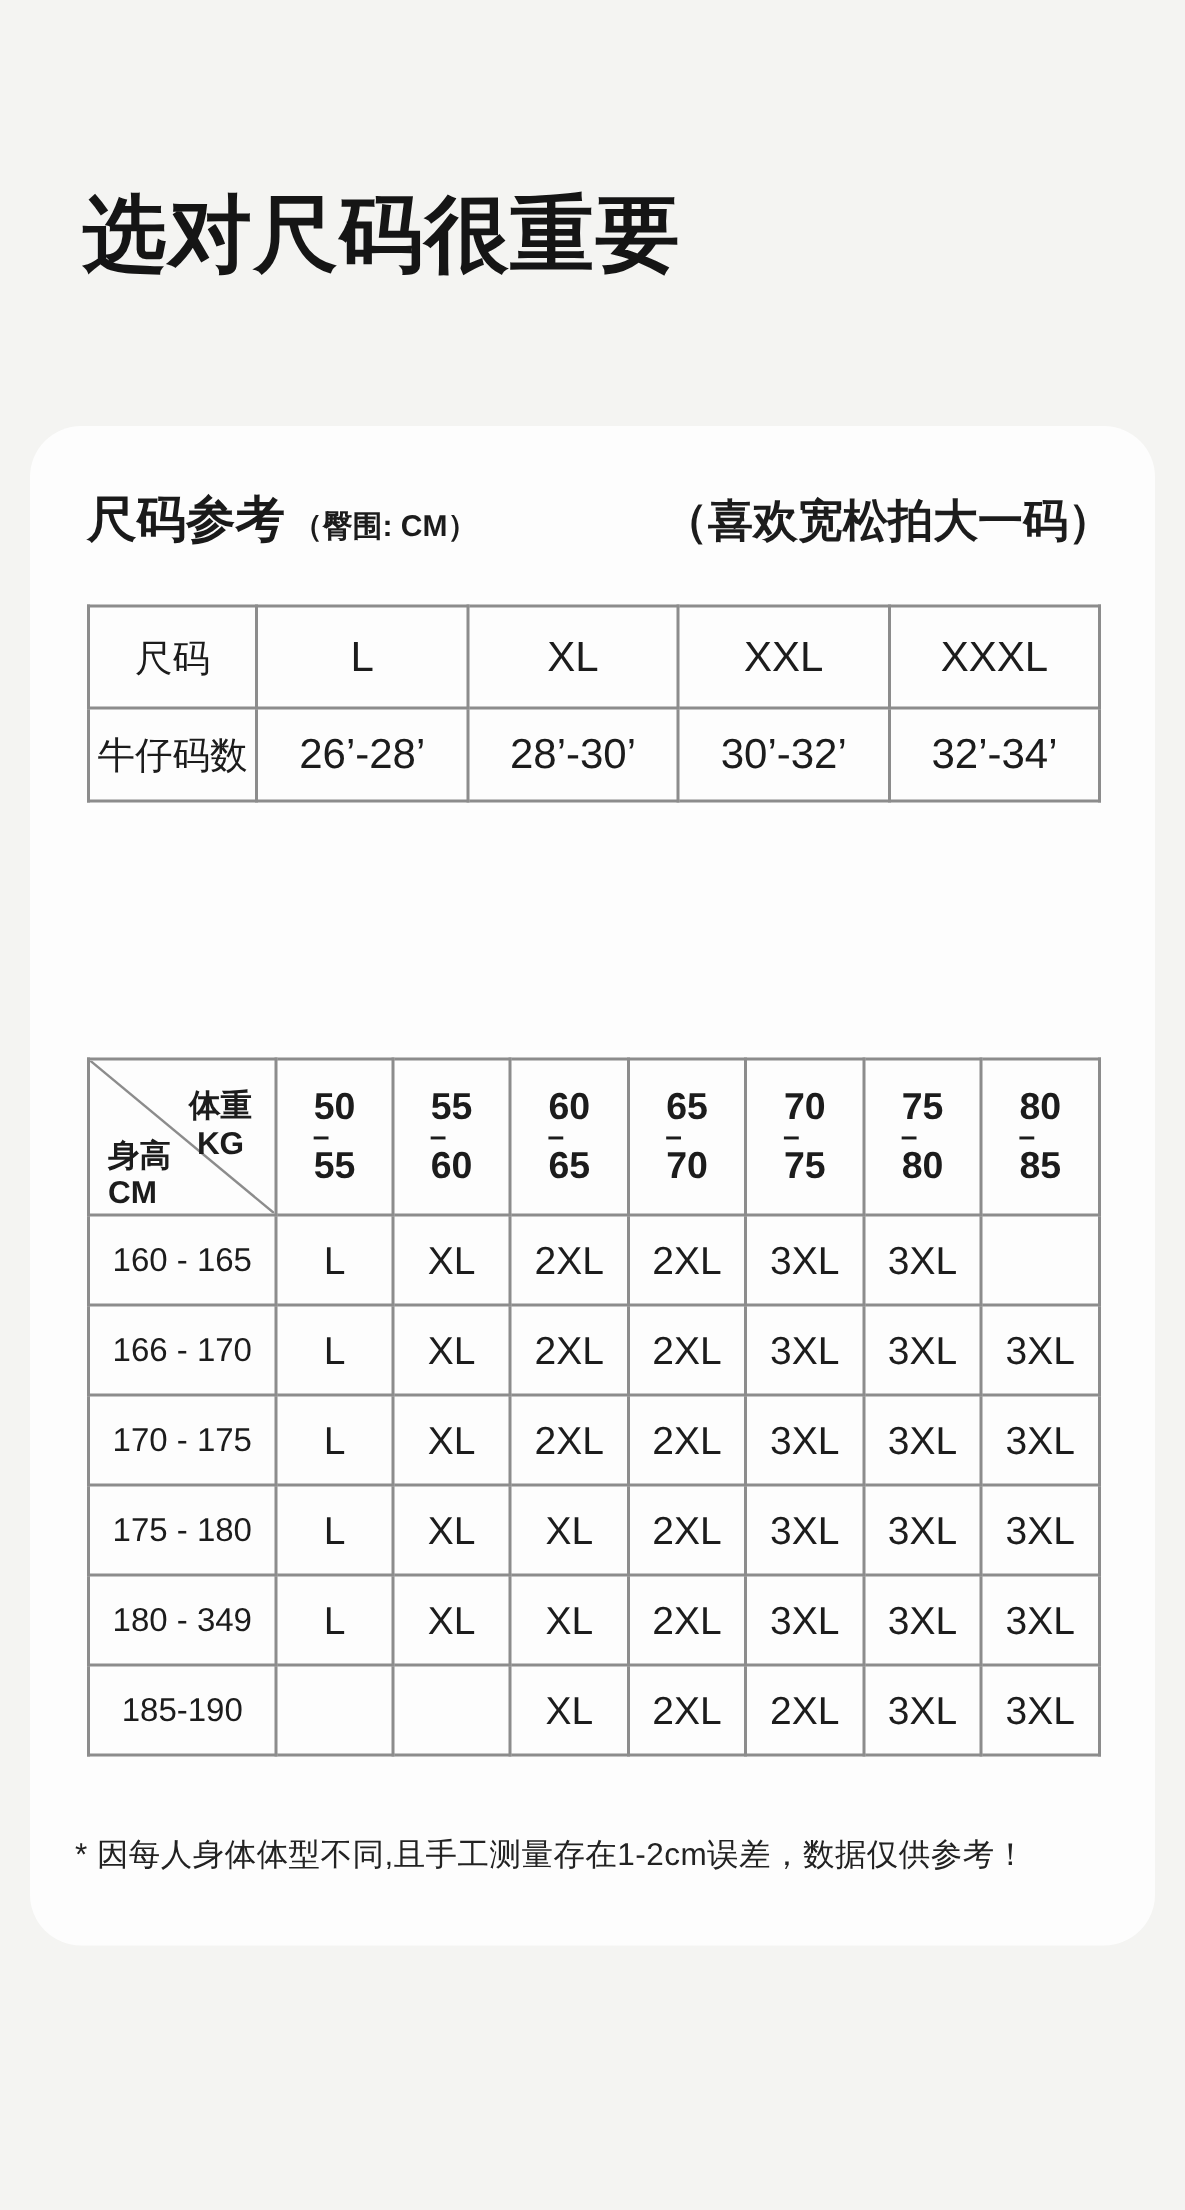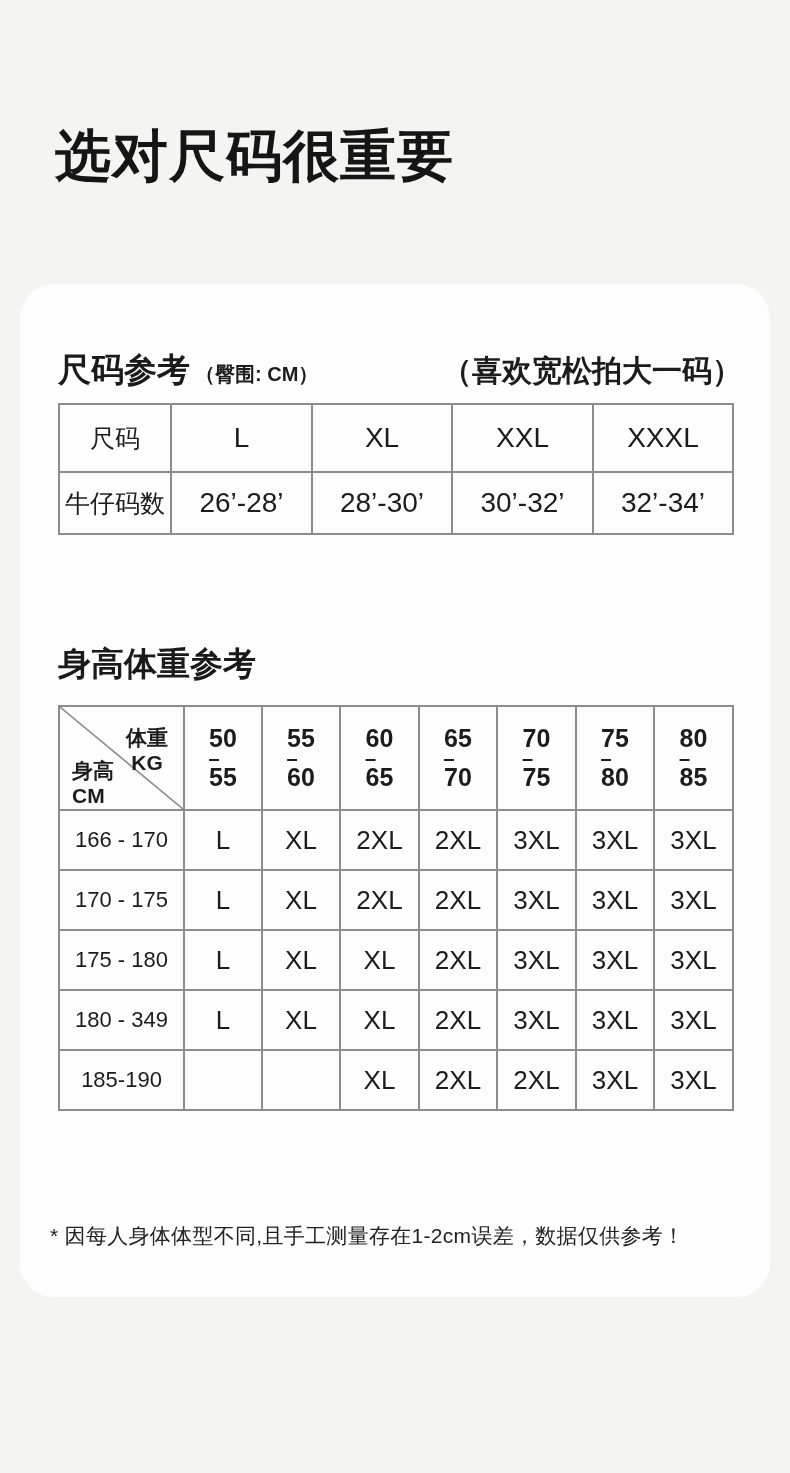--- a/index.html
+++ b/index.html
@@ -19,21 +19,21 @@
     color: #151515; line-height: 1.2; text-align: center;
   }
 
   .card {
     position: absolute; left: 20px; top: 284px;
     width: 750px; height: 1013px;
     background: #fdfdfd; border-radius: 34px;
   }
 
   .h2row {
-    position: absolute; left: 38px; right: 28px; top: 64px;
+    position: absolute; left: 38px; right: 28px; top: 40px;
     display: flex; align-items: baseline;
   }
   .h2 { font-size: 33px; font-weight: 800; color: #1a1a1a; }
   .h2sub { font-size: 20px; font-weight: 700; margin-left: 5px; }
   .h2tip { margin-left: auto; font-size: 30px; font-weight: 800; }
 
   table { border-collapse: collapse; table-layout: fixed; }
   td {
     border: 2px solid #8c8c8c;
     text-align: center; vertical-align: middle;
@@ -113,21 +113,20 @@
       <tr class="r2">
         <td class="lab">牛仔码数</td>
         <td class="val">26’-28’</td>
         <td class="val">28’-30’</td>
         <td class="val">30’-32’</td>
         <td class="val">32’-34’</td>
       </tr>
     </tbody>
       </table>
 
-    <div class="h2b">身高体重参考</div>
 
     <table class="t2">
       <colgroup>
         <col style="width:125px">
           <col style="width:78px">
           <col style="width:78px">
           <col style="width:79px">
           <col style="width:78px">
           <col style="width:79px">
           <col style="width:78px">
@@ -179,20 +178,30 @@
           <span>80</span>
         </td>
         <td class="wcell">
           <span>80</span>
           <span class="wdash">–</span>
           <span>85</span>
         </td>
       </tr>
 
       <tr class="drow">
+        <td class="rlab">160 - 165</td>
+        <td class="val">L</td>
+        <td class="val">XL</td>
+        <td class="val">2XL</td>
+        <td class="val">2XL</td>
+        <td class="val">3XL</td>
+        <td class="val">3XL</td>
+        <td class="val"></td>
+      </tr>
+      <tr class="drow">
         <td class="rlab">166 - 170</td>
         <td class="val">L</td>
         <td class="val">XL</td>
         <td class="val">2XL</td>
         <td class="val">2XL</td>
         <td class="val">3XL</td>
         <td class="val">3XL</td>
         <td class="val">3XL</td>
       </tr>
       <tr class="drow">

